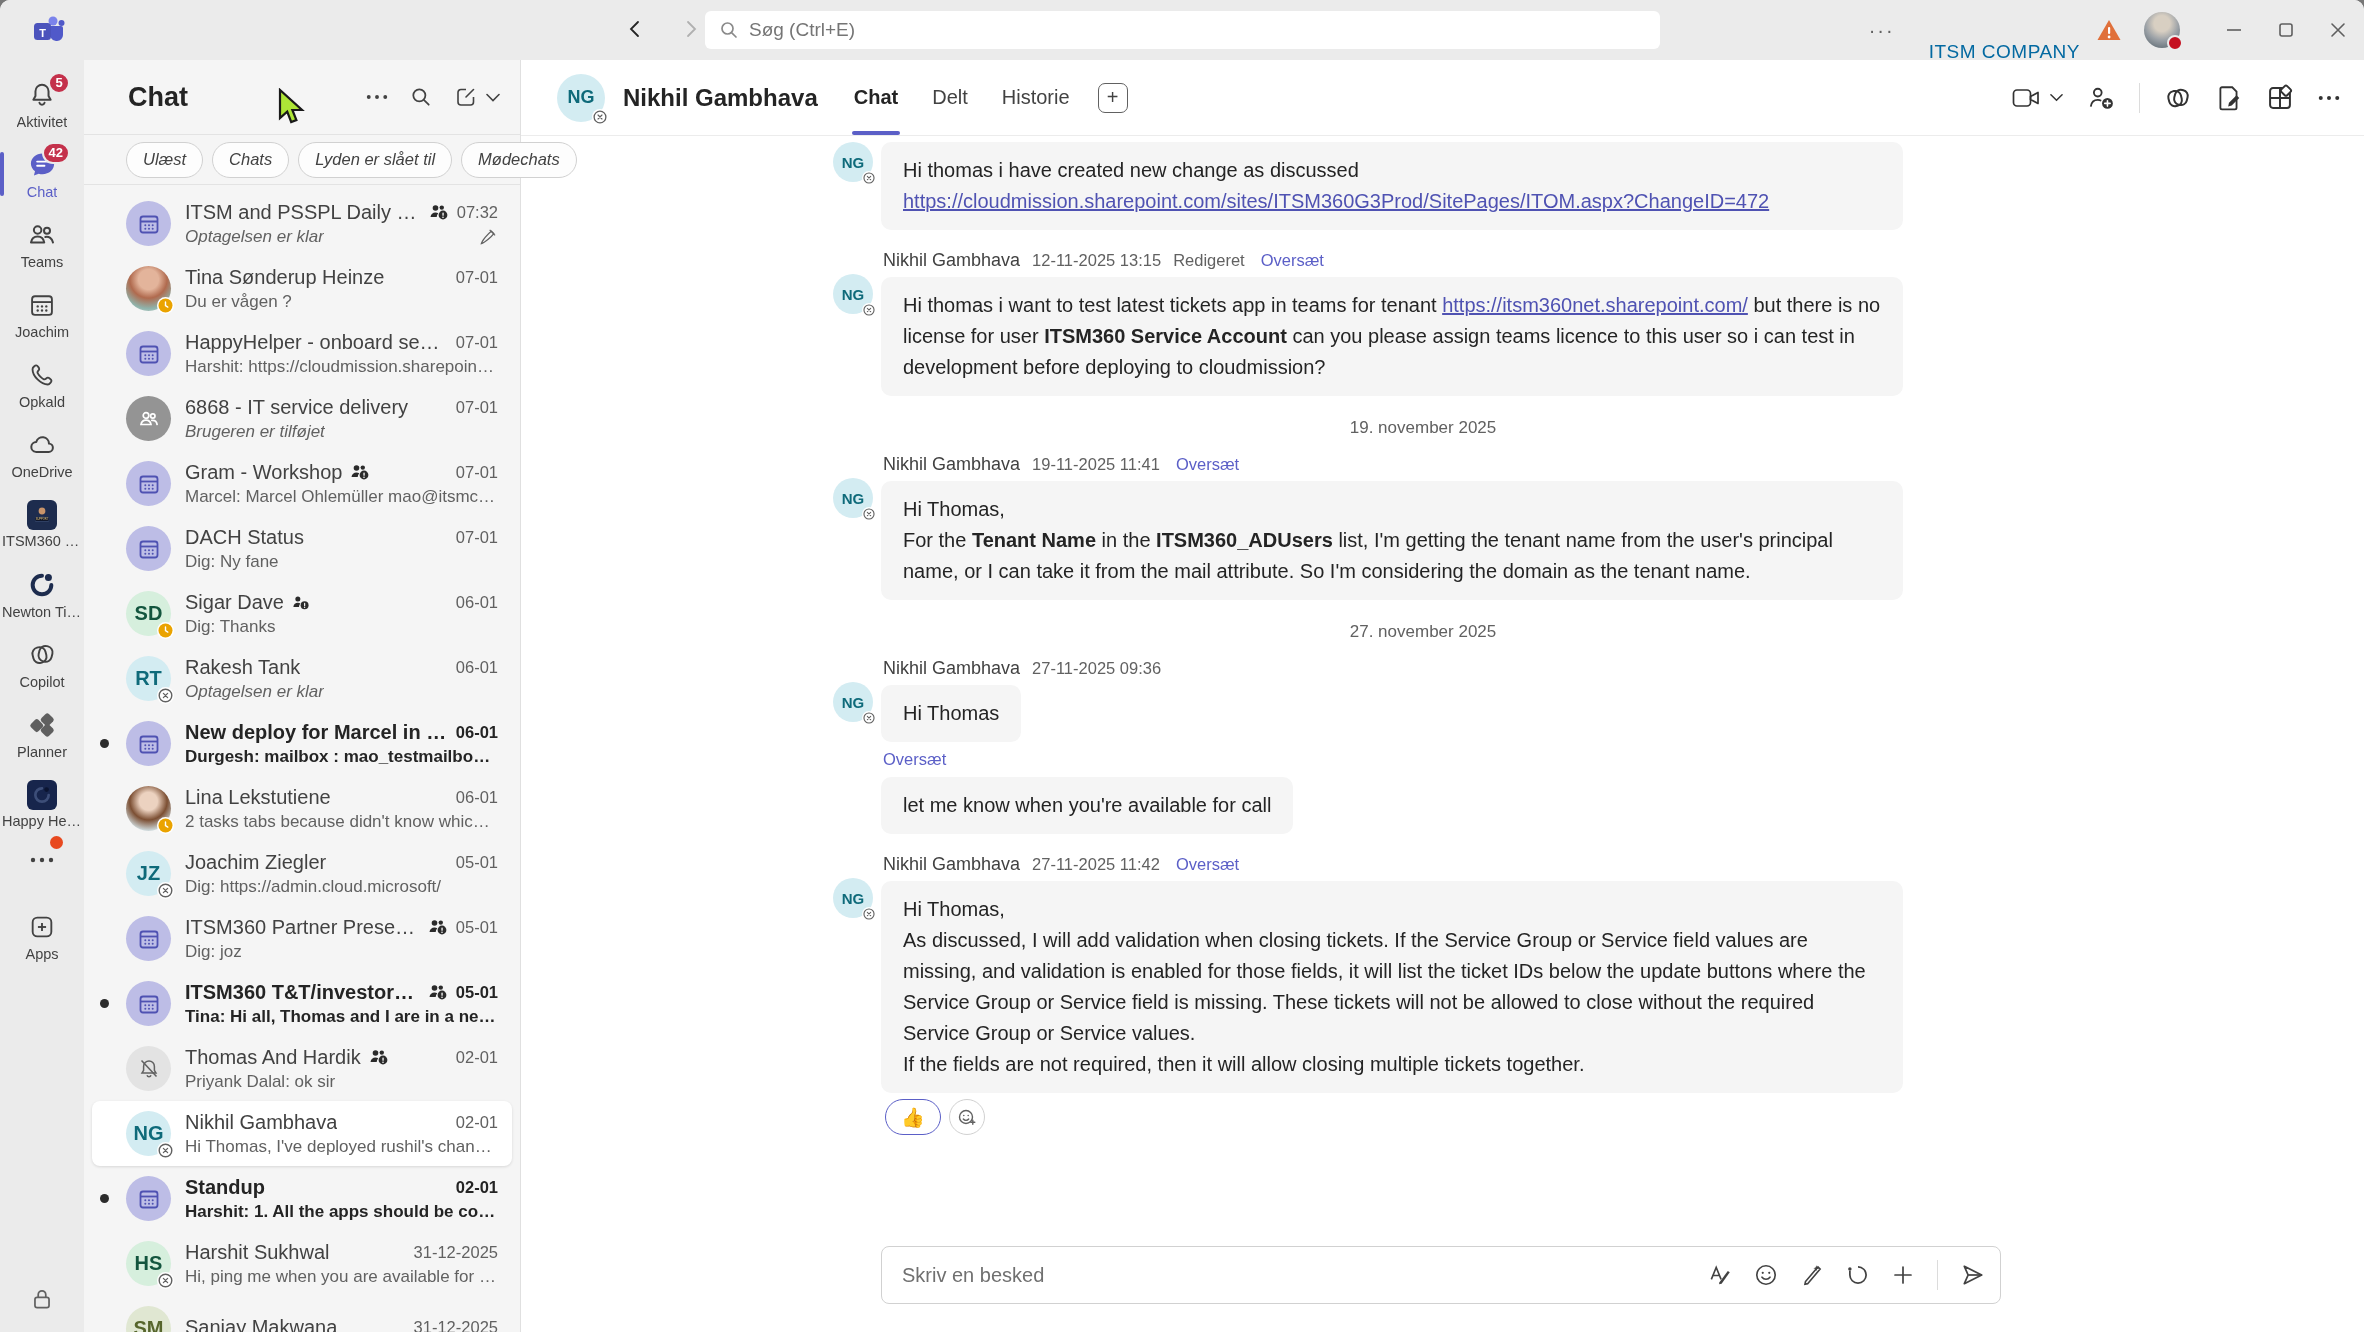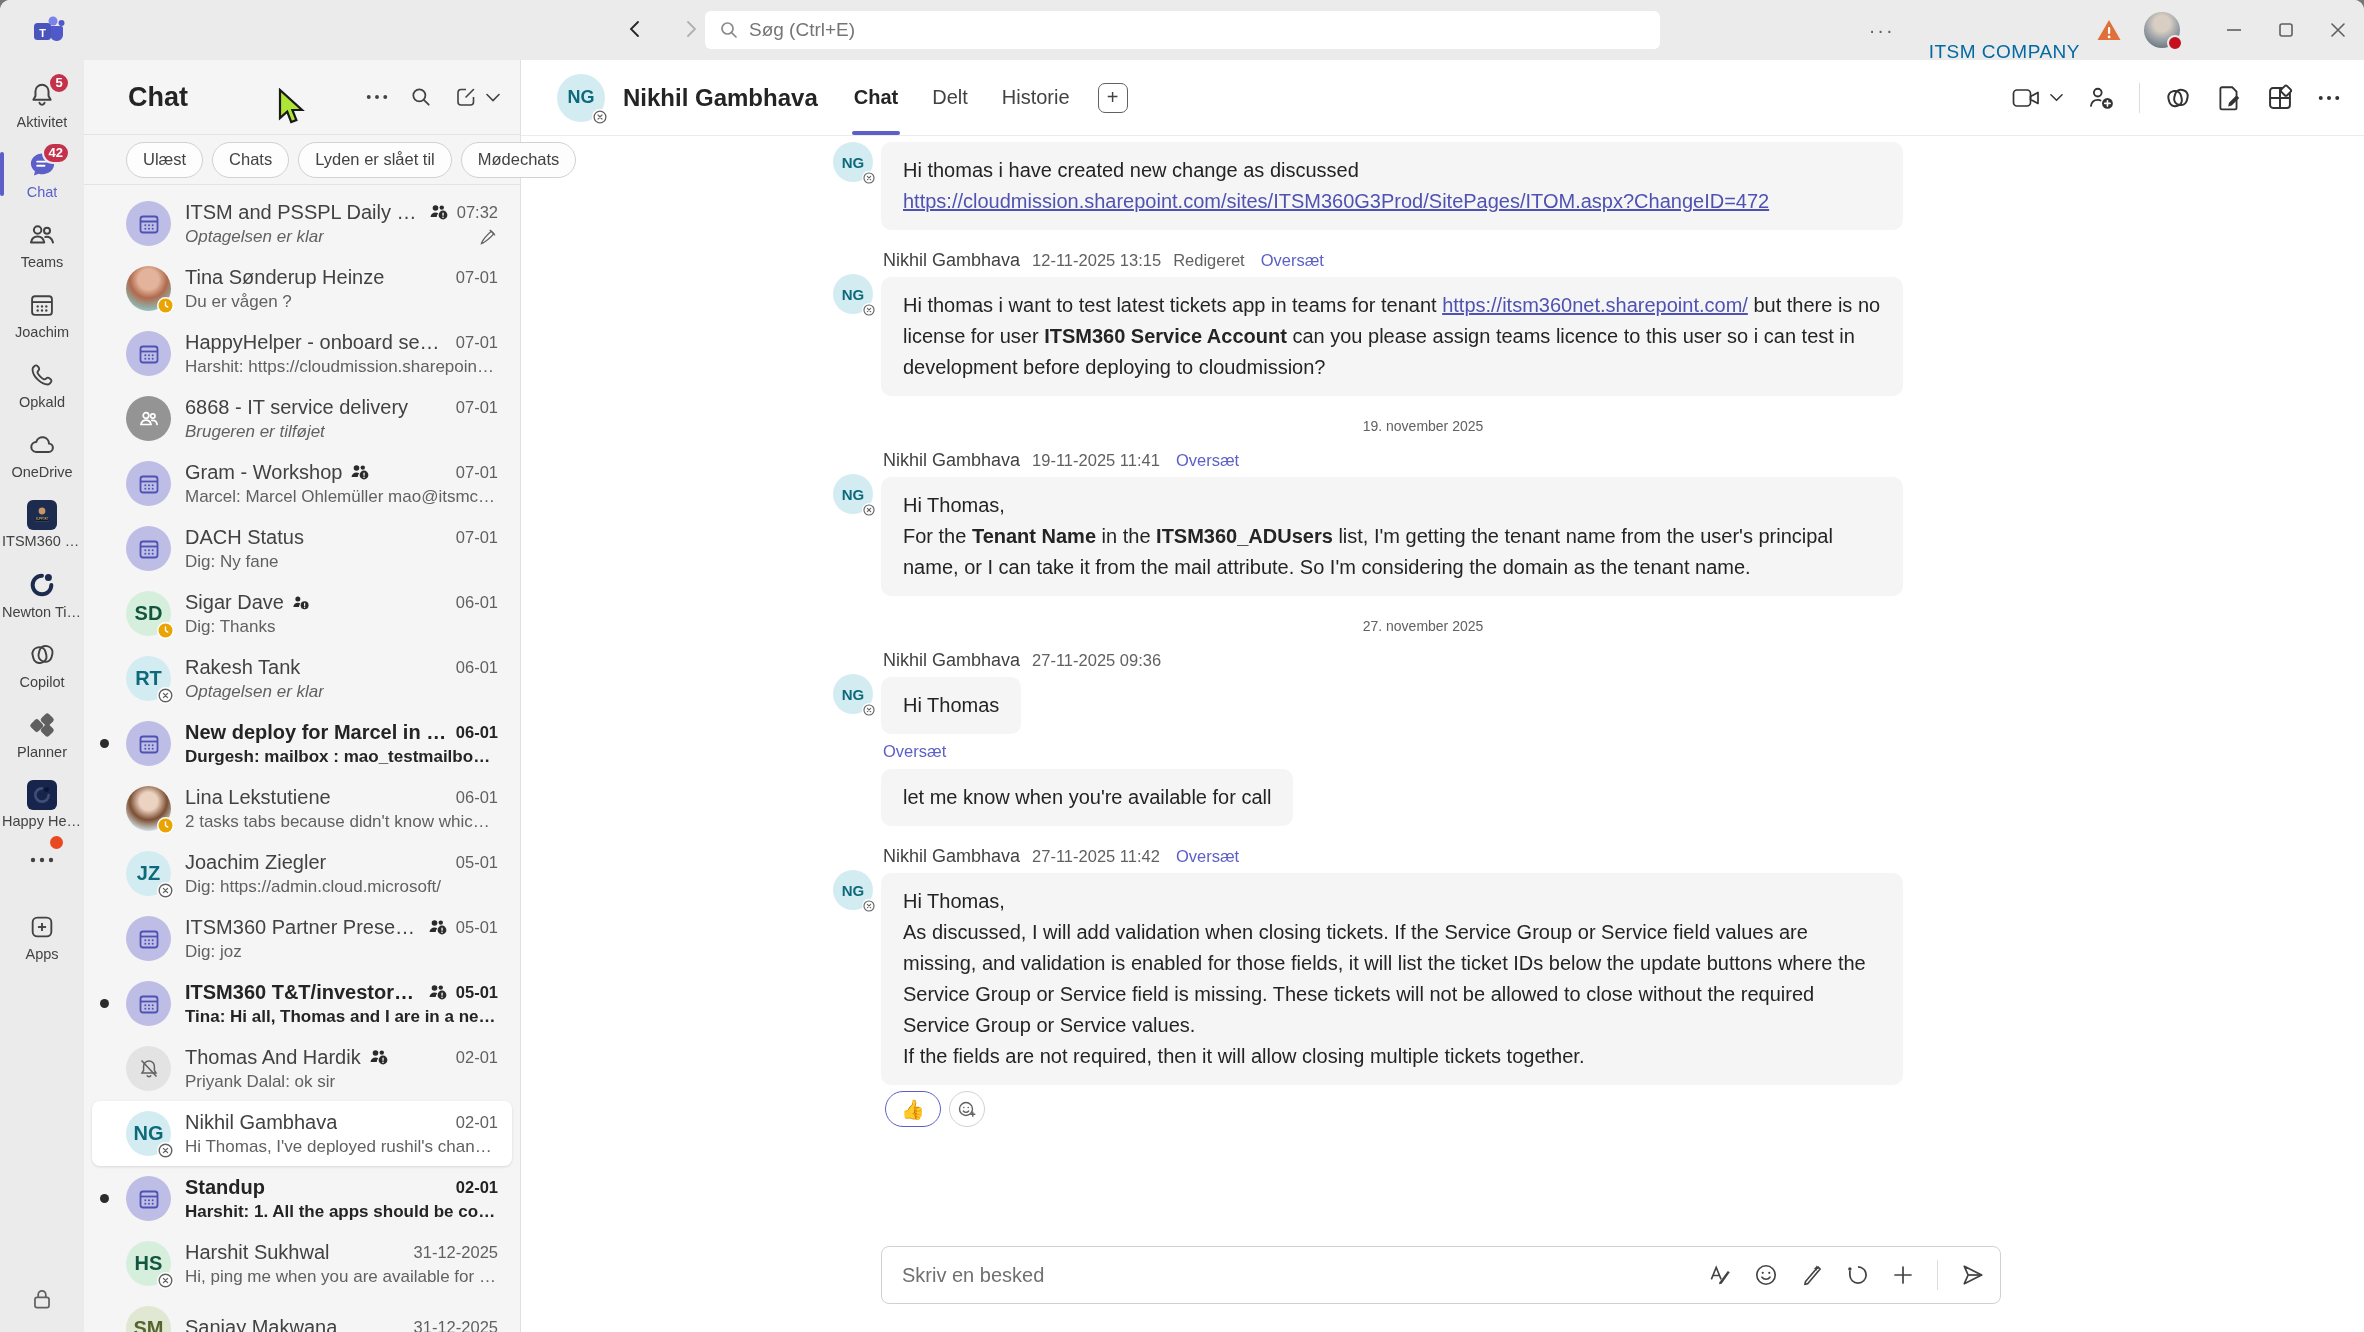--- a/index.html
+++ b/index.html
@@ -35,21 +35,21 @@
   .icon-wrap{position:relative;width:32px;height:32px;display:flex;align-items:center;justify-content:center;}
   .railimg{width:30px;height:30px;border-radius:6px;display:flex;align-items:center;justify-content:center;}
   .rail-dots{position:relative;width:84px;height:40px;display:flex;align-items:center;justify-content:center;color:#424242;}
   .rail-dots .reddot{position:absolute;top:-4px;left:50px;width:13px;height:13px;border-radius:50%;background:#e8491f;}
   .rail-lock{position:absolute;bottom:20px;left:0;width:84px;display:flex;justify-content:center;}
   
   .chatlist{position:absolute;left:84px;top:60px;bottom:0;width:437px;background:var(--list-bg);border-right:1px solid var(--border);z-index:3;}
   .cl-head{height:75px;display:flex;align-items:center;padding:0 20px 0 44px;border-bottom:1px solid #e3e3e3;}
   .cl-title{font-size:27px;font-weight:bold;color:var(--txt);flex:0 0 auto;}
   .cl-head-icons{margin-left:auto;display:flex;gap:22px;align-items:center;color:#424242;}
-  .chips{height:50px;display:flex;align-items:center;gap:9px;padding:0 10px 0 42px;border-bottom:1px solid #e3e3e3;}
+  .chips{height:50px;display:flex;align-items:center;gap:9px;padding:0 10px 0 42px;border-bottom:1px solid #e3e3e3;font-style:italic;}
   .chip{height:36px;border:1px solid #d1d1d1;background:#fdfdfd;border-radius:18px;display:flex;align-items:center;padding:0 16px;font-size:16.5px;color:#424242;white-space:nowrap;}
   .cl-items{padding:6px 8px 0 8px;overflow:hidden;height:calc(100% - 125px);}
   .cl-item{position:relative;height:65px;border-radius:8px;display:flex;align-items:center;padding-left:34px;padding-right:14px;}
   .cl-item.selected{background:#fff;box-shadow:0 1px 3px rgba(0,0,0,.12);}
   .cl-item .udot{position:absolute;left:8px;top:28px;width:9px;height:9px;border-radius:50%;background:#2b2b2b;}
   .avatar{position:relative;flex:0 0 45px;width:45px;height:45px;border-radius:50%;display:flex;align-items:center;justify-content:center;font-size:20px;font-weight:bold;}
   .av-lav{background:var(--lav);}
   .av-gray{background:#949494;}
   .av-bell{background:#e3e3e3;}
   .av-cy{background:#d3ecf2;color:#0e6a7a;}
@@ -87,21 +87,21 @@
   .g-av .avatar{width:40px;height:40px;font-size:15px;}
   .g-body{flex:1;min-width:0;}
   .mh{display:flex;align-items:baseline;gap:12px;margin:10px 0 6px 2px;}
   .mh .a{font-size:18px;color:#424242;}
   .mh .t{font-size:16.5px;color:var(--txt2);}
   .mh .tr{font-size:16.5px;color:var(--purple);margin-left:4px;}
   .bubble{background:var(--bubble);border-radius:10px;padding:13px 22px;font-size:20px;line-height:31px;color:var(--txt);max-width:1022px;}
   .bubble.fit{display:inline-block;}
   .bubble a{color:var(--purple-dark);word-break:break-all;}
   .tr-link{font-size:16.5px;color:var(--purple);margin:8px 0 8px 2px;display:inline-block;}
-  .datediv{text-align:center;font-size:14px;color:var(--txt2);margin:22px 0 6px 0;}
+  .datediv{text-align:center;font-size:17px;color:var(--txt2);margin:22px 0 6px 0;}
   .reactions{display:flex;gap:8px;margin:6px 0 0 4px;align-items:center;}
   .react-chip{height:36px;min-width:56px;border:1.5px solid var(--purple);background:#fff;border-radius:18px;display:flex;align-items:center;justify-content:center;font-size:19px;color:#e8a33d;}
   .react-add{width:36px;height:36px;border:1.5px solid #d1d1d1;background:#fff;border-radius:18px;display:flex;align-items:center;justify-content:center;}
   
   .composer{position:absolute;left:360px;bottom:28px;width:1120px;height:58px;border:1px solid #d1d1d1;border-radius:8px;background:#fff;display:flex;align-items:center;padding:0 14px 0 20px;}
   .composer input{flex:1;border:0;outline:0;font-size:20px;color:#333;}
   .composer input::placeholder{color:#707070;}
   .c-icons{display:flex;align-items:center;gap:20px;color:#424242;}
   .c-sep{width:1px;height:30px;background:#dcdcdc;margin:0 2px;}
   

